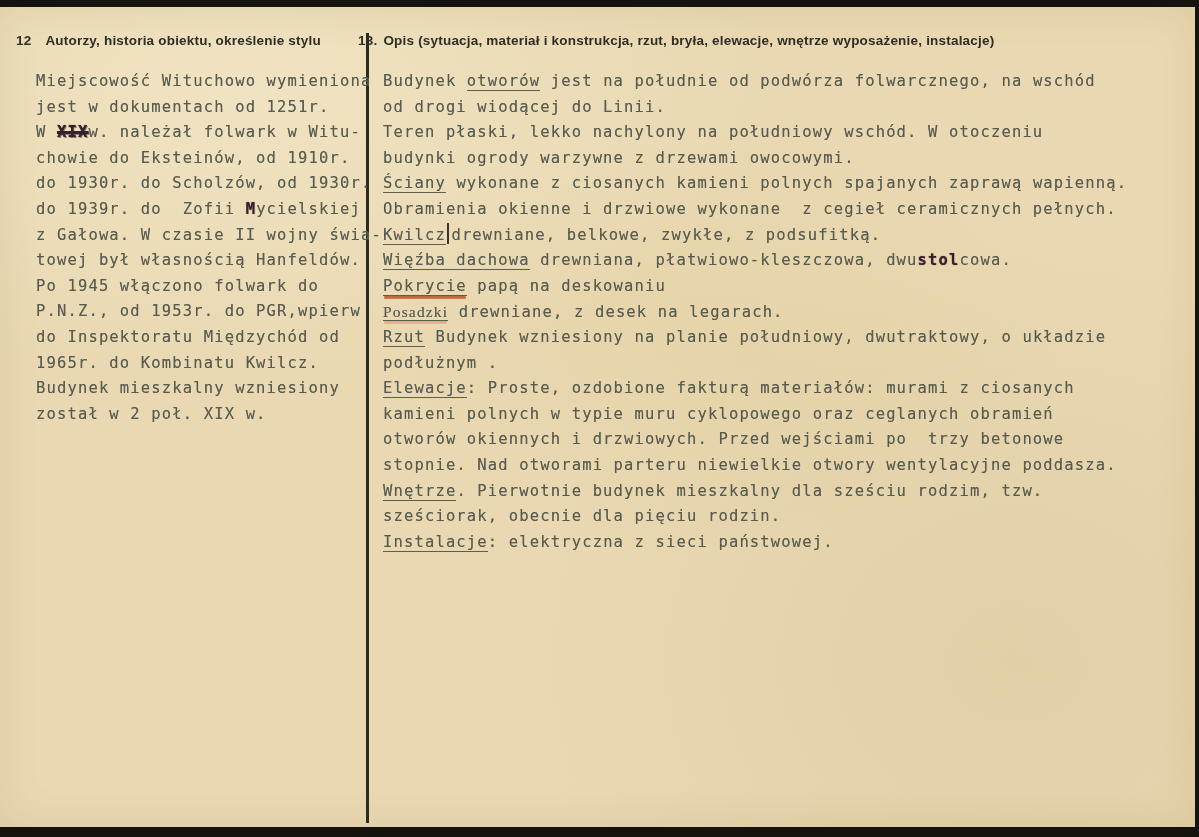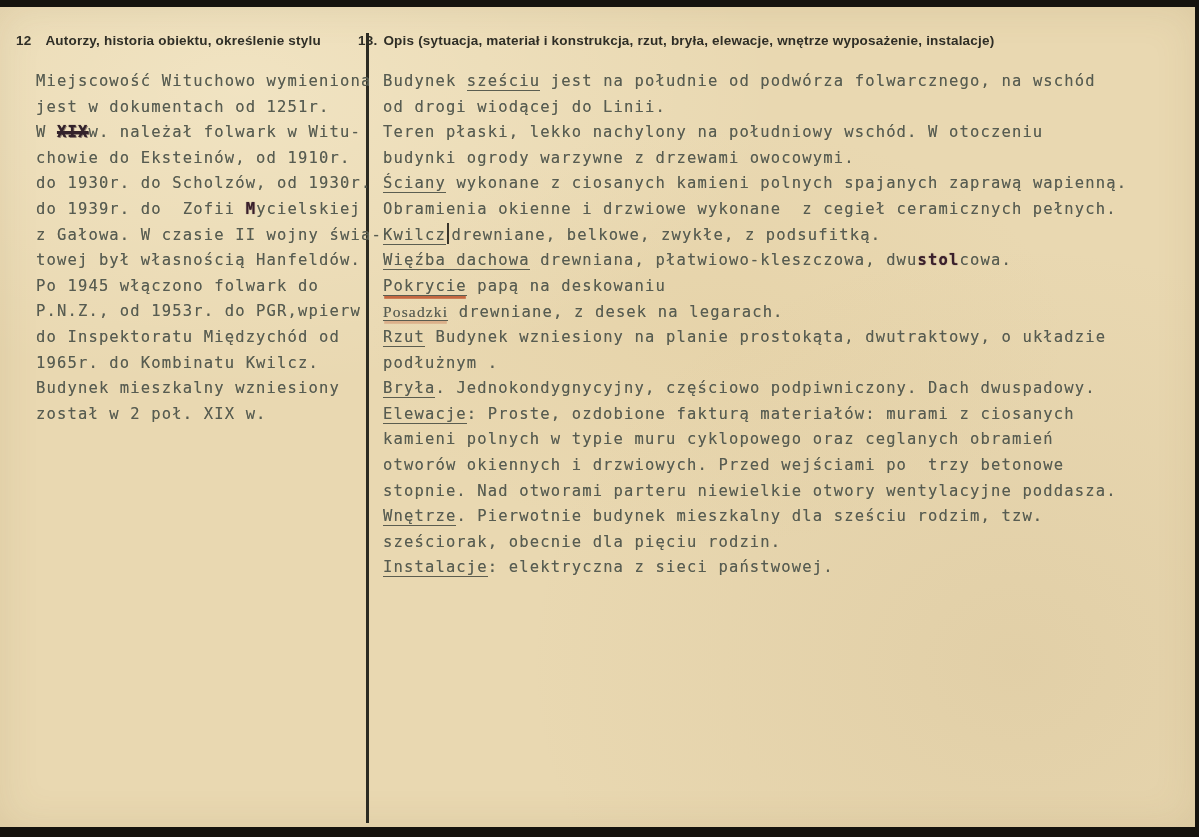--- a/index.html
+++ b/index.html
@@ -96,33 +96,32 @@
       <div class="tline"><span>towej był własnością Hanfeldów.</span></div>
       <div class="tline"><span>Po 1945 włączono folwark do</span></div>
       <div class="tline"><span>P.N.Z., od 1953r. do PGR,wpierw</span></div>
       <div class="tline"><span>do Inspektoratu Międzychód od</span></div>
       <div class="tline"><span>1965r. do Kombinatu Kwilcz.</span></div>
       <div class="tline"><span>Budynek mieszkalny wzniesiony</span></div>
       <div class="tline"><span>został w 2 poł. XIX w.</span></div>
     </div>
 
   <div class="tcol tcol-right">
-      <div class="tline"><span>Budynek </span><span class="seg-u">sześciu</span><span> jest na południe od podwórza folwarcznego, na wschód</span></div>
+      <div class="tline"><span>Budynek </span><span class="seg-u">otworów</span><span> jest na południe od podwórza folwarcznego, na wschód</span></div>
       <div class="tline"><span>od drogi wiodącej do Linii.</span></div>
       <div class="tline"><span>Teren płaski, lekko nachylony na południowy wschód. W otoczeniu</span></div>
       <div class="tline"><span>budynki ogrody warzywne z drzewami owocowymi.</span></div>
       <div class="tline"><span class="seg-u">Ściany</span><span> wykonane z ciosanych kamieni polnych spajanych zaprawą wapienną.</span></div>
       <div class="tline"><span>Obramienia okienne i drzwiowe wykonane  z cegieł ceramicznych pełnych.</span></div>
       <div class="tline"><span class="seg-u">Kwilcz</span><span class="seg-bar"></span><span>drewniane, belkowe, zwykłe, z podsufitką.</span></div>
       <div class="tline"><span class="seg-u">Więźba dachowa</span><span> drewniana, płatwiowo-kleszczowa, dwu</span><span class="seg-ink">stol</span><span>cowa.</span></div>
       <div class="tline"><span class="seg-ured">Pokrycie</span><span> papą na deskowaniu</span></div>
       <div class="tline"><span class="seg-uredf">Posadzki</span><span> drewniane, z desek na legarach.</span></div>
-      <div class="tline"><span class="seg-u">Rzut</span><span> Budynek wzniesiony na planie prostokąta, dwutraktowy, o układzie</span></div>
+      <div class="tline"><span class="seg-u">Rzut</span><span> Budynek wzniesiony na planie południowy, dwutraktowy, o układzie</span></div>
       <div class="tline"><span>podłużnym .</span></div>
-      <div class="tline"><span class="seg-u">Bryła</span><span>. Jednokondygnycyjny, częściowo podpiwniczony. Dach dwuspadowy.</span></div>
       <div class="tline"><span class="seg-u">Elewacje</span><span>: Proste, ozdobione fakturą materiałów: murami z ciosanych</span></div>
       <div class="tline"><span>kamieni polnych w typie muru cyklopowego oraz ceglanych obramień</span></div>
       <div class="tline"><span>otworów okiennych i drzwiowych. Przed wejściami po  trzy betonowe</span></div>
       <div class="tline"><span>stopnie. Nad otworami parteru niewielkie otwory wentylacyjne poddasza.</span></div>
       <div class="tline"><span class="seg-u">Wnętrze</span><span>. Pierwotnie budynek mieszkalny dla sześciu rodzim, tzw.</span></div>
       <div class="tline"><span>sześciorak, obecnie dla pięciu rodzin.</span></div>
       <div class="tline"><span class="seg-u">Instalacje</span><span>: elektryczna z sieci państwowej.</span></div>
     </div>
 
 </div>

